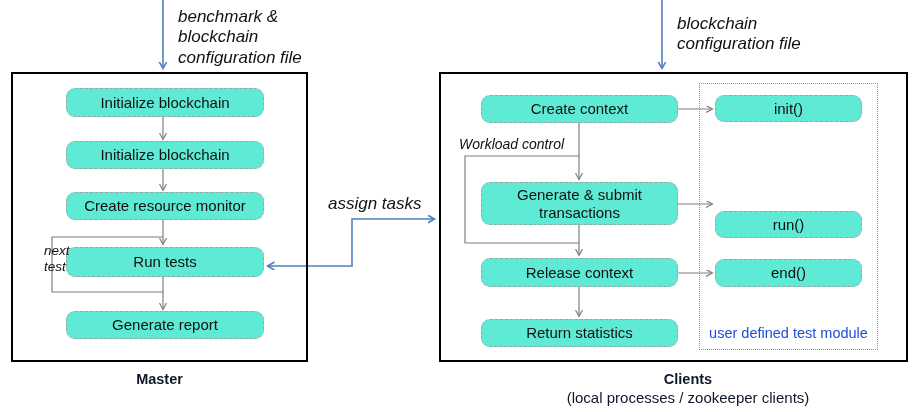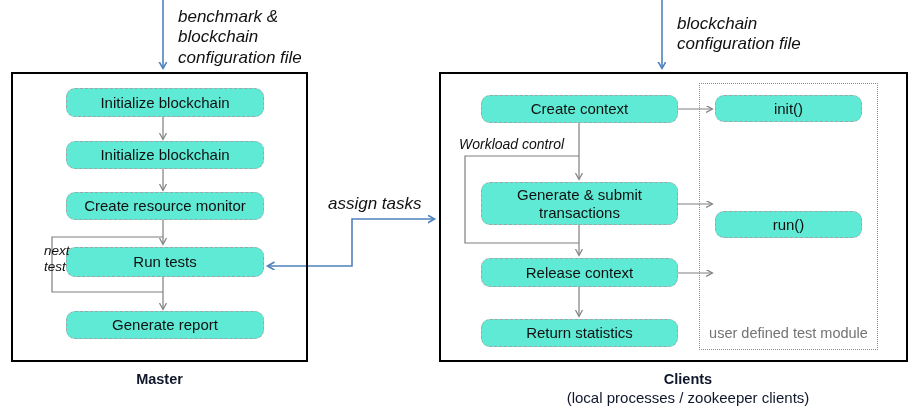--- a/index.html
+++ b/index.html
@@ -18,21 +18,21 @@
   .step{
     position:absolute;box-sizing:border-box;border:1px dashed var(--dash);border-radius:9px;
     background:#5eead4;display:flex;align-items:center;justify-content:center;text-align:center;
     font-size:15px;line-height:1.15;color:#111;padding:2px 8px;
   }
   .note{position:absolute;font-style:italic;font-size:17px;line-height:1.2;white-space:pre-line;color:#111;}
   .note-sm{font-size:13.5px;line-height:1.15;}
   .caption{position:absolute;text-align:center;font-size:14.5px;color:#0f172a;}
   .caption b{font-weight:bold;}
   .caption .sub{font-weight:normal;font-size:15px;margin-top:2px;}
-  .module-label{position:absolute;left:0;right:0;bottom:8px;text-align:center;font-size:14.5px;color:#737373;}
+  .module-label{position:absolute;left:0;right:0;bottom:8px;text-align:center;font-size:14.5px;color:#1d4ed8;}
 </style>
 </head>
 <body>
 
 <div id="stage" style="--blue: #4f81bd; --gray: #7f7f7f; --dash: #a3a3a3; --dot: #8c8c8c;">
 
   <svg id="wires">
     <defs>
       <marker id="mb" markerWidth="10" markerHeight="10" refX="6.5" refY="4" orient="auto-start-reverse" markerUnits="userSpaceOnUse">
         <path class="head-blue" d="M0,0 L7,4 L0,8"></path>
@@ -93,19 +93,20 @@
   <div class="step" style="left:481px;top:319px;width:197px;height:28px;">Return statistics</div>
 
   <div class="note" style="left:459px;top:136px;font-size:14px;">Workload control</div>
 
   <div class="module-box" style="left:699px;top:83px;width:179px;height:267px;">
     <div class="module-label">user defined test module</div>
   </div>
 
   <div class="step" style="left:715px;top:95px;width:147px;height:27px;">init()</div>
   <div class="step" style="left:715px;top:191px;width:147px;height:27px;margin-top:20px;">run()</div>
+  <div class="step" style="left:715px;top:259px;width:147px;height:28px;">end()</div>
 
   <div class="caption" style="left:538px;top:371px;width:300px;">
     <b>Clients</b>
     <div class="sub">(local processes / zookeeper clients)</div>
   </div>
 
 </div>
 
 </body></html>

